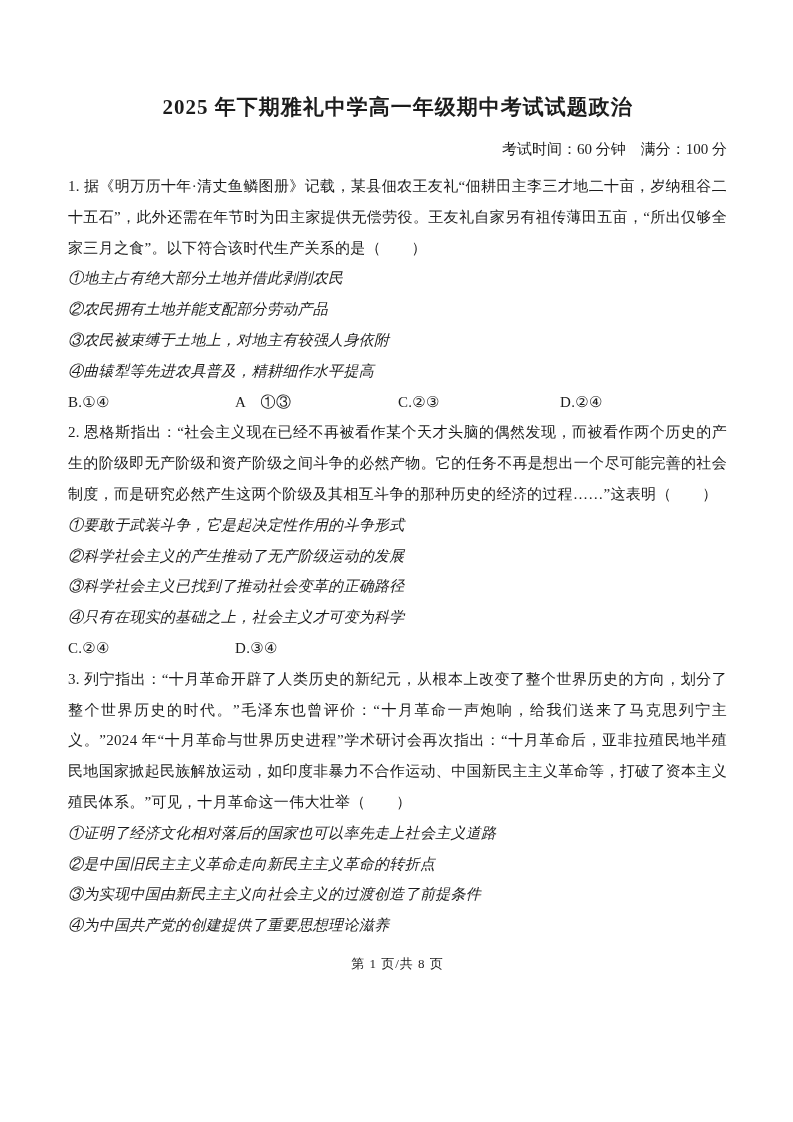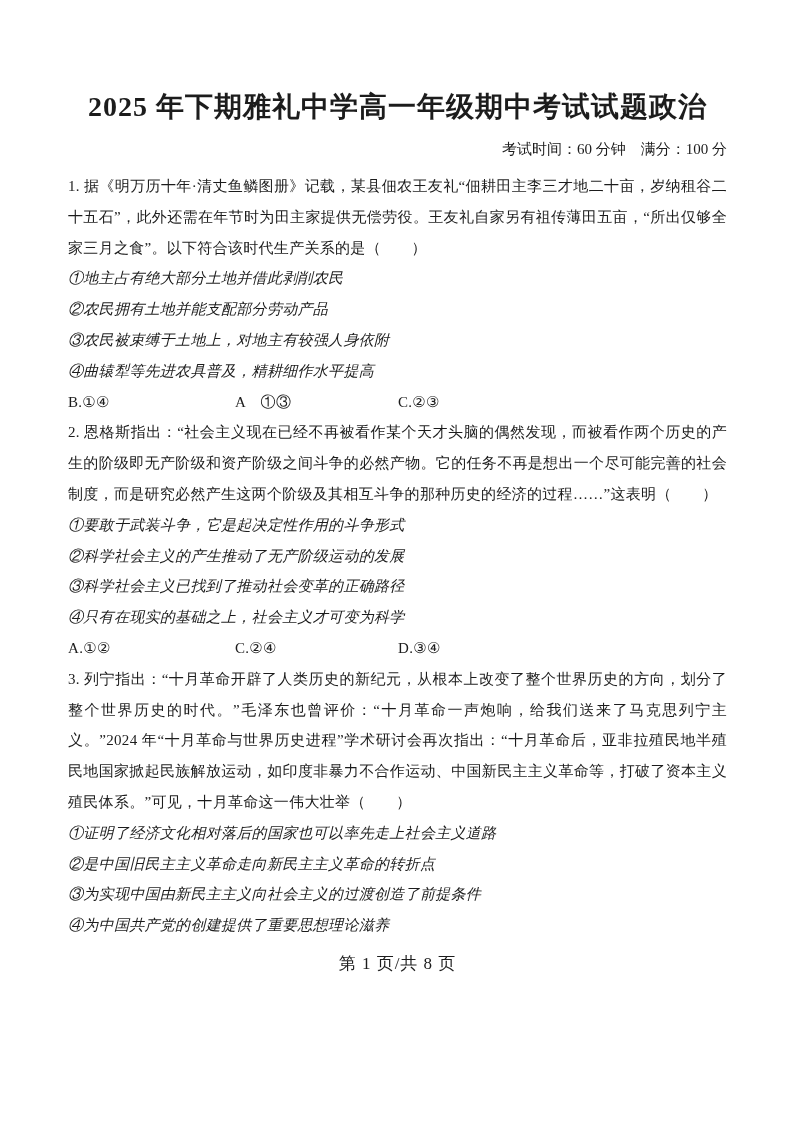--- a/index.html
+++ b/index.html
@@ -17,21 +17,21 @@
     position: relative;
     box-sizing: border-box;
     width: 793px;
     height: 1122px;
     padding: 92px 66px 0 68px;
     overflow: hidden;
     background: #ffffff;
   }
   .title {
     text-align: center;
-    font-size: 28px;
+    font-size: 21px;
     font-weight: bold;
     line-height: 30px;
     letter-spacing: 1px;
     white-space: nowrap;
   }
   .exam-info {
     text-align: right;
     font-size: 15px;
     line-height: 28px;
     margin-top: 13px;
@@ -59,21 +59,21 @@
     display: grid;
     grid-template-columns: 167px 163px 162px 1fr;
     line-height: 30.8px;
   }
   .choices span {
     white-space: pre;
   }
   .footer {
     margin-top: 10px;
     text-align: center;
-    font-size: 17px;
+    font-size: 13px;
     line-height: 26px;
     letter-spacing: 1px;
   }
 </style>
 </head>
 <body>
 
 <div class="page">
 
   <div class="title">2025 年下期雅礼中学高一年级期中考试试题政治</div>
@@ -86,31 +86,31 @@
     <div class="question">
       <p class="stem">1. 据《明万历十年·清丈鱼鳞图册》记载，某县佃农王友礼“佃耕田主李三才地二十亩，岁纳租谷二十五石”，此外还需在年节时为田主家提供无偿劳役。王友礼自家另有祖传薄田五亩，“所出仅够全家三月之食”。以下符合该时代生产关系的是（　　）</p>
       <p class="opt">①地主占有绝大部分土地并借此剥削农民</p>
       <p class="opt">②农民拥有土地并能支配部分劳动产品</p>
       <p class="opt">③农民被束缚于土地上，对地主有较强人身依附</p>
       <p class="opt">④曲辕犁等先进农具普及，精耕细作水平提高</p>
       <div class="choices">
         <span>B.①④</span>
         <span>A　①③</span>
         <span>C.②③</span>
+        <span>D.②④</span>
       </div>
     </div>
 
     <div class="question">
       <p class="stem">2. 恩格斯指出：“社会主义现在已经不再被看作某个天才头脑的偶然发现，而被看作两个历史的产生的阶级即无产阶级和资产阶级之间斗争的必然产物。它的任务不再是想出一个尽可能完善的社会制度，而是研究必然产生这两个阶级及其相互斗争的那种历史的经济的过程……”这表明（　　）</p>
       <p class="opt">①要敢于武装斗争，它是起决定性作用的斗争形式</p>
       <p class="opt">②科学社会主义的产生推动了无产阶级运动的发展</p>
       <p class="opt">③科学社会主义已找到了推动社会变革的正确路径</p>
       <p class="opt">④只有在现实的基础之上，社会主义才可变为科学</p>
       <div class="choices">
-        <span>A.①②</span>
         <span>C.②④</span>
         <span>D.③④</span>
       </div>
     </div>
 
     <div class="question">
       <p class="stem">3. 列宁指出：“十月革命开辟了人类历史的新纪元，从根本上改变了整个世界历史的方向，划分了整个世界历史的时代。”毛泽东也曾评价：“十月革命一声炮响，给我们送来了马克思列宁主义。”2024 年“十月革命与世界历史进程”学术研讨会再次指出：“十月革命后，亚非拉殖民地半殖民地国家掀起民族解放运动，如印度非暴力不合作运动、中国新民主主义革命等，打破了资本主义殖民体系。”可见，十月革命这一伟大壮举（　　）</p>
       <p class="opt">①证明了经济文化相对落后的国家也可以率先走上社会主义道路</p>
       <p class="opt">②是中国旧民主主义革命走向新民主主义革命的转折点</p>
       <p class="opt">③为实现中国由新民主主义向社会主义的过渡创造了前提条件</p>

